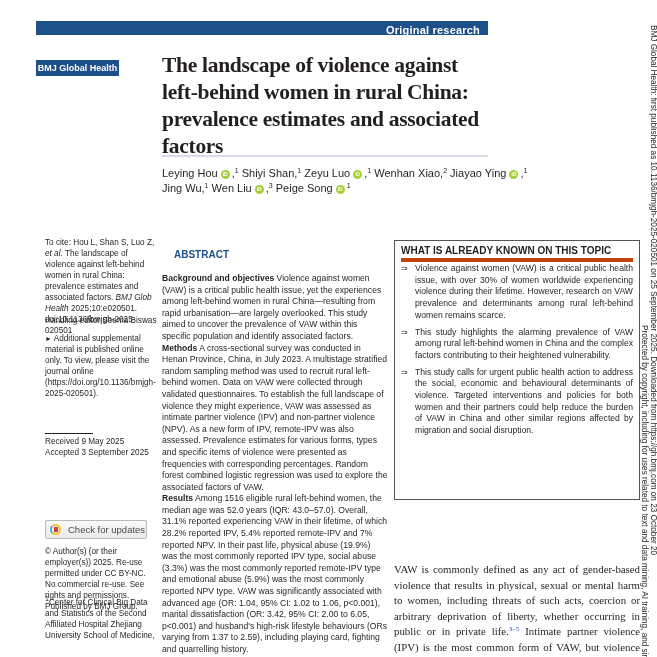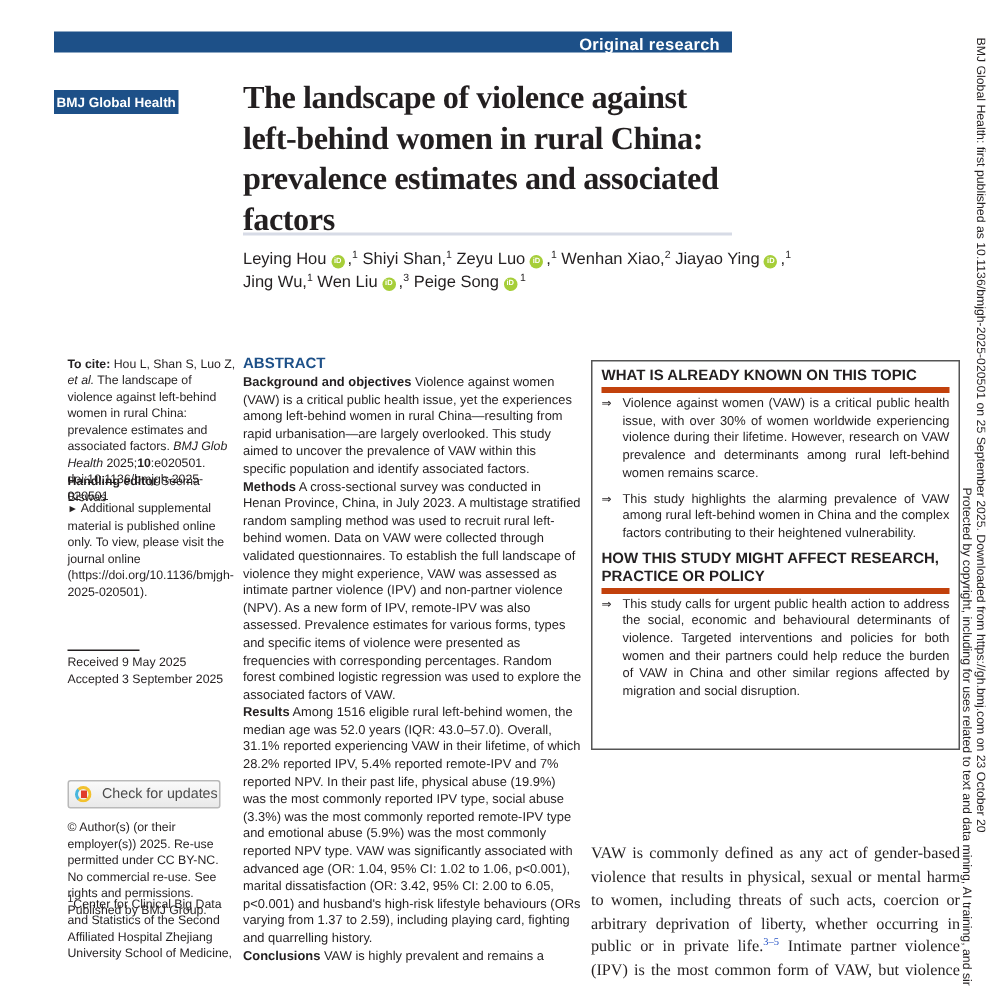--- a/index.html
+++ b/index.html
@@ -6,34 +6,34 @@
   body { width:657px; height:657px; position:relative; overflow:hidden; color:#231f20; }
   .topbar { position:absolute; left:36px; top:21px; width:452px; height:14px; background:#1d5088; }
   .topbar-label { position:absolute; right:8px; top:3px; color:#fff; font:bold 11px "Liberation Sans", sans-serif; letter-spacing:0.2px; }
   .brand { position:absolute; left:36px; top:60px; width:83px; height:16px; background:#1d5088; color:#fff; font:bold 9px "Liberation Sans", sans-serif; line-height:16px; text-align:center; }
   .title { position:absolute; left:162px; top:52px; width:330px; font:bold 21.5px/27px "Liberation Serif", serif; color:#231f20; letter-spacing:-0.3px; margin:0; }
   .title-rule { position:absolute; left:162px; top:155px; width:326px; height:2px; background:#d7dbe6; }
   .authors { position:absolute; left:162px; top:166px; width:440px; font:11px/15px "Liberation Sans", sans-serif; color:#231f20; }
   .orcid { display:inline-block; width:9px; height:9px; border-radius:50%; background:#a6ce39; color:#fff; font:bold 5px/9px "Liberation Sans", sans-serif; text-align:center; vertical-align:1px; margin:0 2px 0 3px; }
   sup { font-size:7px; vertical-align:4px; line-height:0; }
   .side { position:absolute; left:45px; width:112px; font:8.2px/11px "Liberation Sans", sans-serif; color:#231f20; }
-  .side b { font-weight:bold; }
+  .side b { font-weight:normal; }
   .cite { top:237px; }
   .editor { top:315px; }
   .supp { top:333px; }
   .side-rule { position:absolute; left:45px; top:433px; width:48px; height:1px; background:#231f20; }
   .dates { top:436px; }
   .updates { position:absolute; left:45px; top:520px; width:102px; height:19px; border:1px solid #b9b9b9; border-radius:2px; background:linear-gradient(#fafafa,#e9e9e9); box-sizing:border-box; font:9.5px/17px "Liberation Sans", sans-serif; color:#4a4a4a;text-decoration:underline; }
   .upd-icon { position:absolute; left:4px; top:3px; width:11px; height:11px; border-radius:50%; border:2px solid #f2c12e; border-left-color:#47b6dd; box-sizing:border-box; }
   .upd-icon::after { content:""; position:absolute; left:1.5px; top:0.5px; width:4px; height:5px; background:#e03b2c; }
   .upd-label { position:absolute; left:22px; top:0; }
   .copyright { top:546px; }
   .affil { top:597px; }
   .abstract { position:absolute; left:162px; top:237px; width:226px; font:8.6px/11.6px "Liberation Sans", sans-serif; color:#231f20; }
-  .abstract h2 { margin:0; font:bold 10px/12px "Liberation Sans", sans-serif; color:#1d5088; }
+  .abstract h2 { margin:12px; font:bold 10px/12px "Liberation Sans", sans-serif; color:#1d5088; }
   .abstract p { margin:0; }
   .abstract b { font-weight:bold; }
   .box { position:absolute; left:394px; top:240px; width:246px; height:260px; border:1.2px solid #555; box-sizing:border-box; padding:4px 6px 0 6px; font:8.6px/11.7px "Liberation Sans", sans-serif; color:#231f20; }
   .box h3 { margin:0 0 1px 0; font:bold 10px/12px "Liberation Sans", sans-serif; border-bottom:4px solid #c2410c; padding-bottom:1px; }
   .box .item { display:flex; margin:1px 0 5px 0; text-align:justify; }
   .box .arrow { width:14px; flex:0 0 14px; font-size:8px; }
   .body-text { position:absolute; left:394px; top:562px; width:246px; font:10.8px/15.6px "Liberation Serif", serif; color:#231f20; text-align:justify; }
   .body-text p { margin:0; }
   .ref { color:#2a56c6; }
   .margin-note { position:absolute; left:640px; top:25px; width:18px; height:632px; }
@@ -92,21 +92,20 @@
 <div class="box">
   <h3>WHAT IS ALREADY KNOWN ON THIS TOPIC</h3>
   <div class="item">
       <span class="arrow">⇒</span>
       <span>Violence against women (VAW) is a critical public health issue, with over 30% of women worldwide experiencing violence during their lifetime. However, research on VAW prevalence and determinants among rural left-behind women remains scarce.</span>
     </div>
   <div class="item">
       <span class="arrow">⇒</span>
       <span>This study highlights the alarming prevalence of VAW among rural left-behind women in China and the complex factors contributing to their heightened vulnerability.</span>
     </div>
-  <h3>HOW THIS STUDY MIGHT AFFECT RESEARCH, PRACTICE OR POLICY</h3>
   <div class="item">
       <span class="arrow">⇒</span>
       <span>This study calls for urgent public health action to address the social, economic and behavioural determinants of violence. Targeted interventions and policies for both women and their partners could help reduce the burden of VAW in China and other similar regions affected by migration and social disruption.</span>
     </div>
 </div>
 
 <div class="body-text">
   <p><span>VAW is commonly defined as any act of gender-based violence that results in physical, sexual or mental harm to women, including threats of such acts, coercion or arbitrary deprivation of liberty, whether occurring in public or in private life.</span><sup class="ref">3–5</sup><span> Intimate partner violence (IPV) is the most common form of VAW, but violence often extends beyond intimate relationships, encompassing abuse perpetrated</span></p>
 </div>
 

